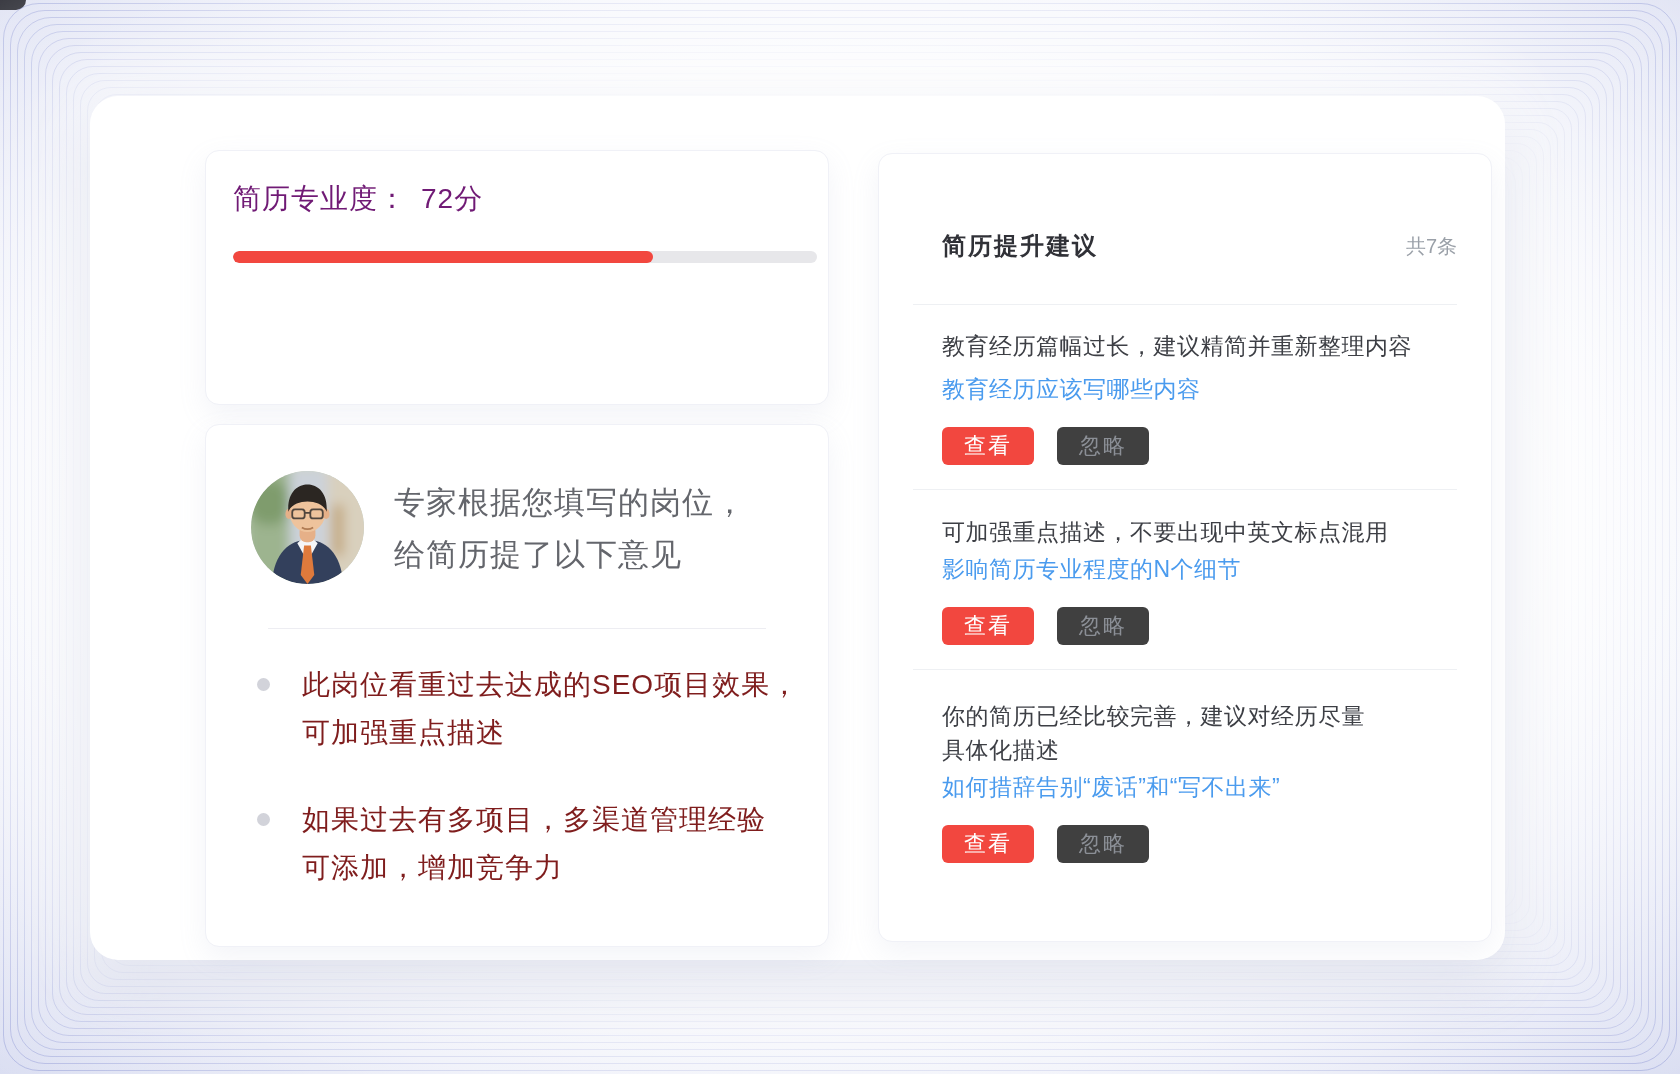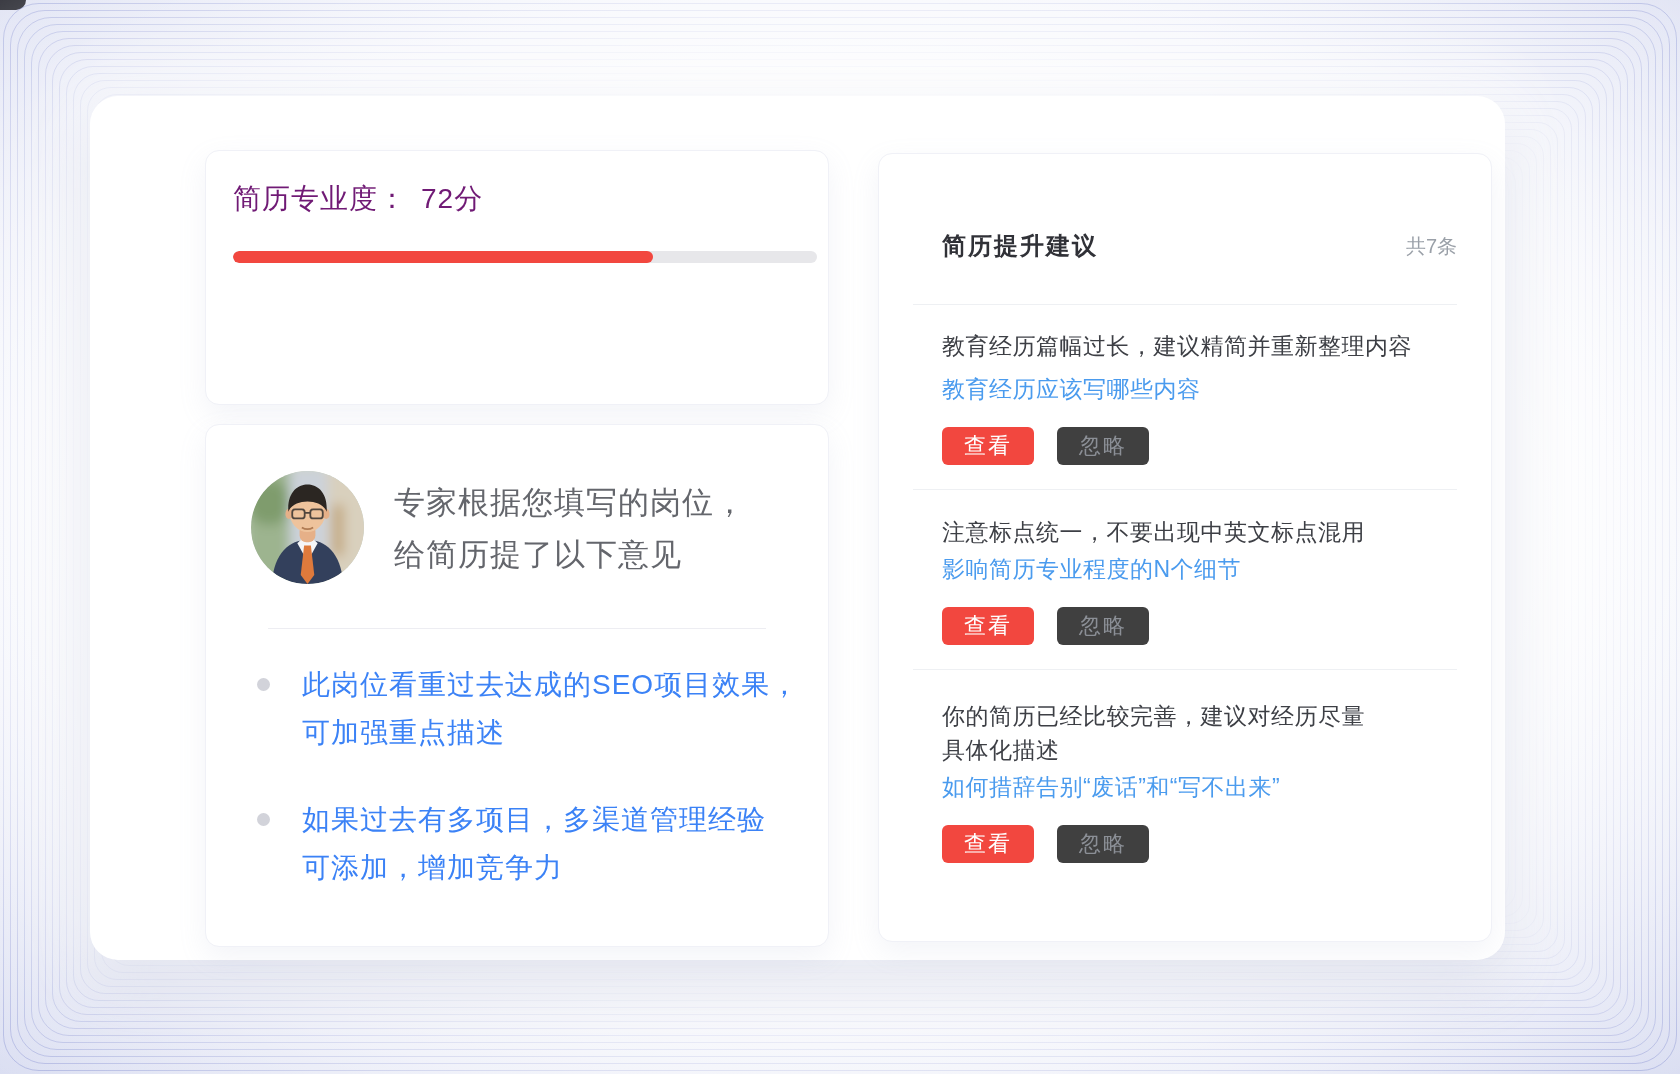--- a/index.html
+++ b/index.html
@@ -33,21 +33,21 @@
   .score-desc{position:absolute;left:27px;top:136px;width:580px;font-size:25px;line-height:44px;color:#9ea0a6;white-space:pre-line;letter-spacing:.5px;}
 
   
   .expert-card{left:115px;top:328px;width:622px;height:521px;}
   .avatar{position:absolute;left:45px;top:46px;width:113px;height:113px;border-radius:50%;overflow:hidden;background:#cfd6cb;}
   .expert-intro{position:absolute;left:188px;top:52px;font-size:31px;line-height:52px;color:#64666c;white-space:pre-line;letter-spacing:1px;}
   .expert-divider{position:absolute;left:62px;right:62px;top:203px;height:1px;background:#ededf2;}
   .bullet-list{position:absolute;left:51px;top:236px;right:28px;}
   .bullet-item{position:relative;padding-left:45px;margin-bottom:39px;}
   .bullet-dot{position:absolute;left:0;top:17px;width:13px;height:13px;border-radius:50%;background:#d2d3da;}
-  .bullet-text{font-size:28px;line-height:48px;color:#3b82f6;white-space:pre-line;letter-spacing:1px;}
+  .bullet-text{font-size:28px;line-height:48px;color:#7f1d1d;white-space:pre-line;letter-spacing:1px;}
 
   
   .suggest-card{left:788px;top:57px;width:612px;height:787px;}
   .s-header{position:absolute;left:63px;right:34px;top:76px;line-height:32px;}
   .s-header .h-title{font-size:24px;font-weight:bold;color:#303137;letter-spacing:2px;}
   .s-header .h-count{float:right;font-size:20px;color:#9aa0a8;margin-left:30px;}
   .s-divider{position:absolute;left:34px;right:34px;height:1px;background:#eef0f3;}
   .s-title{position:absolute;left:63px;right:48px;font-size:23px;line-height:34px;color:#3d3f45;white-space:pre-line;letter-spacing:.5px;}
   .s-link{position:absolute;left:63px;right:30px;font-size:23px;line-height:34px;color:var(--link,#4a9bee);cursor:pointer;letter-spacing:.5px;}
   .btn{position:absolute;width:92px;height:38px;border-radius:6px;font-size:22px;line-height:38px;text-align:center;cursor:pointer;letter-spacing:2px;}
@@ -163,21 +163,21 @@
 
     <div>
       <div class="s-title" style="top:175px">教育经历篇幅过长，建议精简并重新整理内容</div>
       <div class="s-link" style="top:218px">教育经历应该写哪些内容</div>
       <div class="btn btn-view" style="top:273px">查看</div>
       <div class="btn btn-ignore" style="top:273px">忽略</div>
     </div>
     <div class="s-divider" style="top:335px"></div>
 
     <div>
-      <div class="s-title" style="top:361px">注意标点统一，不要出现中英文标点混用</div>
+      <div class="s-title" style="top:361px">可加强重点描述，不要出现中英文标点混用</div>
       <div class="s-link" style="top:398px">影响简历专业程度的N个细节</div>
       <div class="btn btn-view" style="top:453px">查看</div>
       <div class="btn btn-ignore" style="top:453px">忽略</div>
     </div>
     <div class="s-divider" style="top:515px"></div>
 
     <div>
       <div class="s-title" style="top:545px">你的简历已经比较完善，建议对经历尽量
 具体化描述</div>
       <div class="s-link" style="top:616px">如何措辞告别“废话”和“写不出来”</div>

